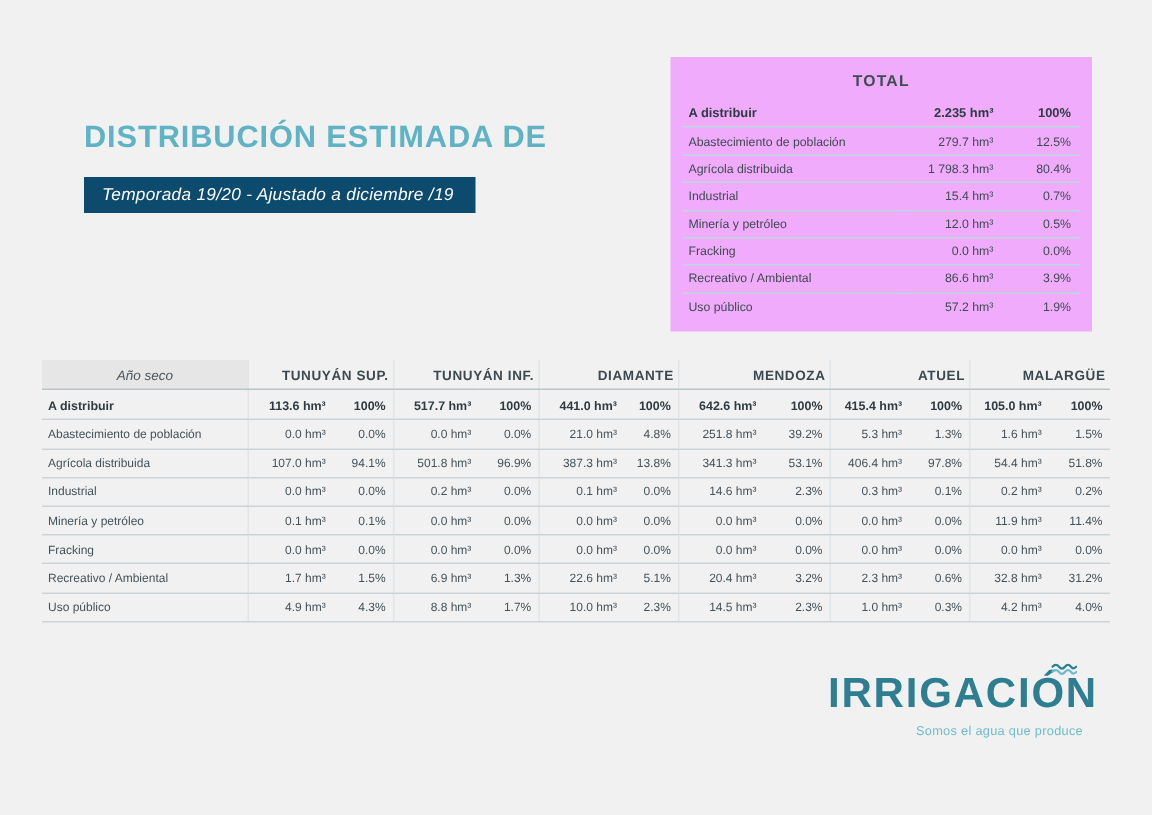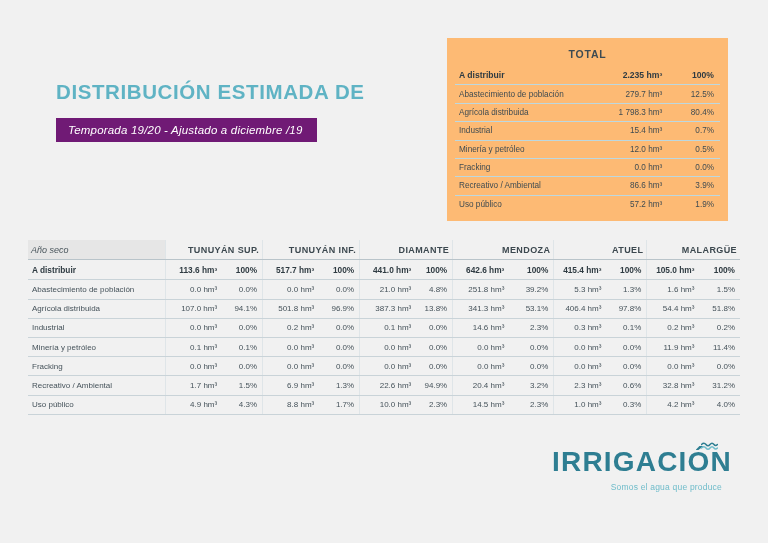--- a/index.html
+++ b/index.html
@@ -33,35 +33,35 @@
     font-weight: bold;
     color: #5fb3c4;
     line-height: 1.38;
   }
   .title-line.second {
     color: #2e7e92;
   }
   .subtitle-bar {
     display: inline-block;
     margin-top: 12px;
-    background: #701a75;
+    background: #0c4a6e;
     color: #ffffff;
     font-size: 11.5px;
     font-style: italic;
     padding: 6px 14px 6px 12px;
     letter-spacing: 0.2px;
   }
 
   
   .total-panel {
     position: absolute;
     left: 447px;
     top: 38px;
     width: 281px;
-    background: #fdba74;
+    background: #f0abfc;
     padding: 6px 8px 8px 8px;
     box-sizing: border-box;
   }
   .total-title {
     text-align: center;
     font-size: 10.5px;
     font-weight: bold;
     color: #3d4b52;
     letter-spacing: 0.8px;
     padding: 4px 0 6px 0;
@@ -118,21 +118,21 @@
     padding: 4.6px 3px;
     border-bottom: 1px solid #c9d3d8;
     white-space: nowrap;
     font-weight: normal;
   }
   table.main-table th.corner {
     background: #e6e6e6;
     font-style: italic;
     font-size: 9px;
     color: #4a565d;
-    text-align: left;
+    text-align: center;
     border-bottom: 1px solid #b9c4ca;
   }
   table.main-table th.grp {
     text-align: right;
     font-weight: bold;
     font-size: 9px;
     letter-spacing: 0.4px;
     color: #3c484f;
     border-bottom: 1px solid #b9c4ca;
   }
@@ -363,21 +363,21 @@
           <td class="v sep">0.0 hm³</td>
           <td class="p">0.0%</td>
         </tr>
         <tr>
           <td class="rowlabel">Recreativo / Ambiental</td>
           <td class="v sep">1.7 hm³</td>
           <td class="p">1.5%</td>
           <td class="v sep">6.9 hm³</td>
           <td class="p">1.3%</td>
           <td class="v sep">22.6 hm³</td>
-          <td class="p">94.9%</td>
+          <td class="p">5.1%</td>
           <td class="v sep">20.4 hm³</td>
           <td class="p">3.2%</td>
           <td class="v sep">2.3 hm³</td>
           <td class="p">0.6%</td>
           <td class="v sep">32.8 hm³</td>
           <td class="p">31.2%</td>
         </tr>
         <tr>
           <td class="rowlabel">Uso público</td>
           <td class="v sep">4.9 hm³</td>

